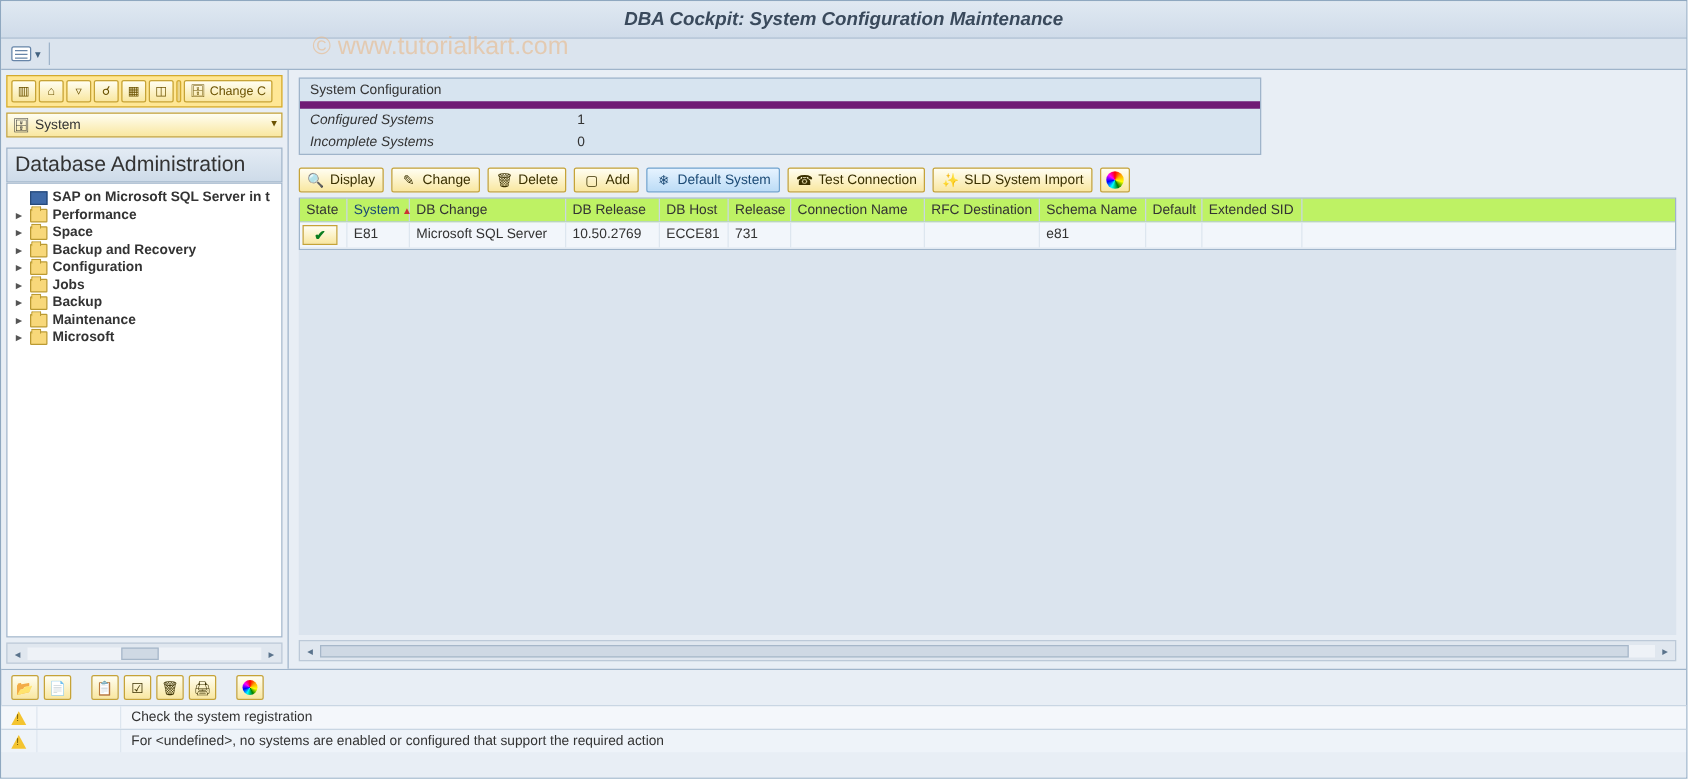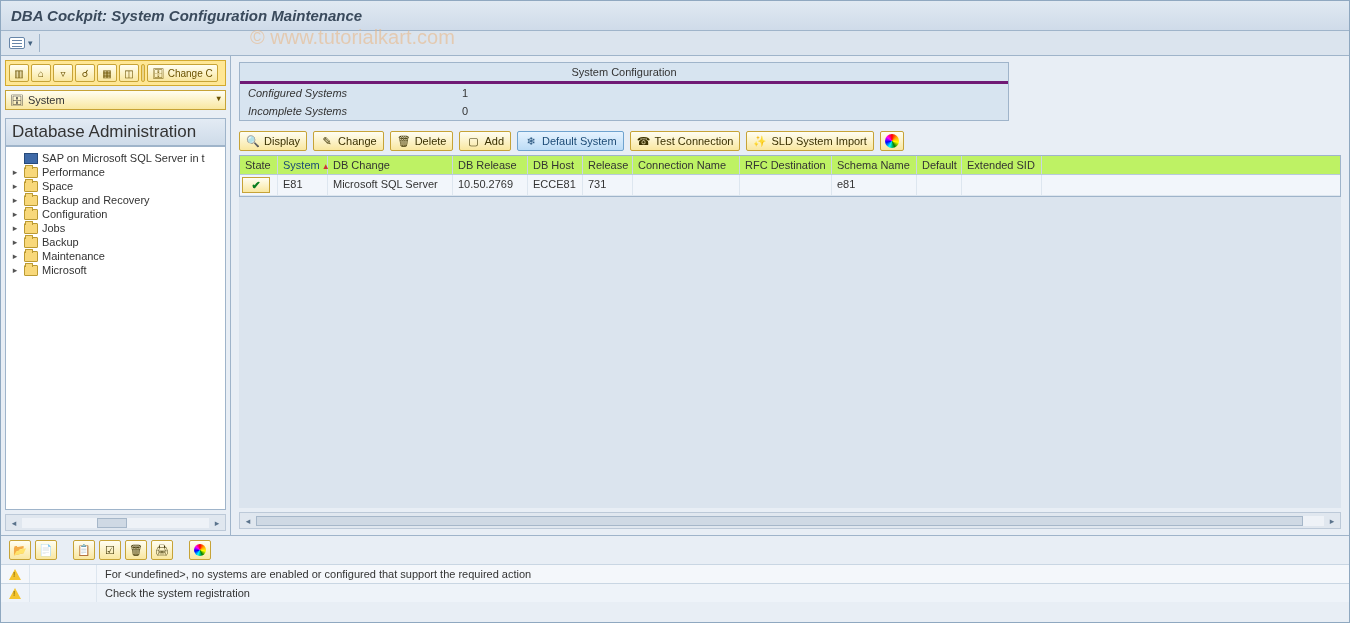--- a/index.html
+++ b/index.html
@@ -1,53 +1,53 @@
 <!DOCTYPE html>
 <html><head>
 <meta charset="utf-8">
 <style>
   * { box-sizing: border-box; margin: 0; padding: 0; font-family: Arial, Helvetica, sans-serif; }
   body { background: #e8eef5; font-size: 11px; color: #333; }
   .app { width: 1350px; height: 623px; border: 1px solid #8fa8c0; background: #e8eef5; display: flex; flex-direction: column; }
 
-  .title-bar { background: linear-gradient(#e0e9f2,#cfdbe9); border-bottom: 1px solid #9fb4ca; padding: 6px 10px; }
+  .title-bar { background: linear-gradient(#e0e9f2,#cfdbe9); border-bottom: 1px solid #9fb4ca; padding: 6px 10px; text-align: center; }
   .title-bar h1 { font-size: 15px; font-style: italic; font-weight: bold; color: #3a4a5c; }
 
   .menu-bar { background: #dbe4ee; border-bottom: 1px solid #9fb4ca; padding: 3px 8px; display:flex; align-items:center; }
   .menu-icon { width: 16px; height:12px; background:#fff; border:1px solid #6785a8; border-radius:2px; display:inline-block; }
   .menu-icon::before { content:""; display:block; width:10px; height:1px; background:#6785a8; margin:2px auto; box-shadow:0 3px 0 #6785a8, 0 6px 0 #6785a8;}
   .menu-expand { font-size:9px; margin-left:3px; color:#42617f;}
   .divider-v { width:1px; background:#9fb4ca; height:18px; margin:0 6px;}
 
   .watermark { position:absolute; top:26px; left:250px; font-size:20px; color:#e9b98a; opacity:.6; }
 
   .main-row { flex:1; display:flex; min-height:0; border-bottom:1px solid #9fb4ca;}
 
   .sidebar { width:230px; display:flex; flex-direction:column; border-right:1px solid #9fb4ca; background:#e8eef5; }
   .mini-tb { display:flex; flex-wrap:wrap; gap:2px; padding:3px; border:1px solid #d3aa2f; background:#ffe795; margin:4px;}
   .mini-btn { width:20px; height:18px; background:linear-gradient(#fffef2,#f9e7a0); border:1px solid #c6a337; border-radius:2px; display:flex; align-items:center;justify-content:center; font-size:10px; color:#6b5200; cursor:pointer;}
   .mini-btn.wide { width:auto; padding:0 4px; gap:3px;}
   .system-dd { margin:0 4px 4px; background:linear-gradient(#fffef2,#f9e7a0); border:1px solid #c6a337; height:20px; display:flex; align-items:center; padding:0 4px; gap:4px; position:relative;}
   .system-dd::after { content:"◂"; position:absolute; right:4px; top:3px; font-size:9px; color:#6b5200; transform:rotate(-90deg);}
   .panel-title { background:linear-gradient(#e3ebf4,#cedbe9); border:1px solid #9fb4ca; padding:3px 6px; margin:4px 4px 0; font-size:17px;}
-  .tree { flex:1; background:#fff; border:1px solid #9fb4ca; margin:0 4px 4px; padding:4px 2px; overflow:auto;}
+  .tree { flex:1; background:#fff; border:1px solid #9fb4ca; margin:0 4px 4px; padding:4px 2px; overflow:auto;font-weight:bold;}
   .tree-node { display:flex; align-items:center; gap:4px; padding:1px 2px; cursor:pointer;}
   .tree-toggle { width:10px; text-align:center; font-size:9px; color:#555;}
   .tree-node.leaf .tree-toggle { visibility:hidden;}
   .folder-icon { width:14px; height:11px; background:#f8d87a; border:1px solid #bb9a32; border-radius:1px; position:relative;}
   .folder-icon::before { content:""; position:absolute; top:-3px; left:0; width:6px; height:3px; background:#f8d87a; border:1px solid #bb9a32; border-bottom:none; border-radius:1px 1px 0 0;}
   .server-icon { width:14px; height:11px; background:#3f6aa8; border:1px solid #274a7a; display:inline-block;}
   .hscroll { height:17px; background:#e0e7ef; border:1px solid #bcc9d8; margin:0 4px 4px; display:flex; align-items:center;}
   .hscroll .arrow { width:16px; text-align:center; font-size:9px; color:#5a738c; cursor:pointer;}
   .hscroll .track { flex:1; height:10px; background:#eef2f7; position:relative;}
   .hscroll .thumb { position:absolute; left:40%; width:30px; height:10px; background:#cfd9e4; border:1px solid #a6b7c9;}
 
   .content { flex:1; display:flex; flex-direction:column; min-width:0; }
   .cfg-box { margin:6px 8px; border:1px solid #9fb4ca; background:#d7e4f0; width:770px; }
-  .cfg-title { padding:3px 8px; border-bottom:3px solid #701a75;text-align:center; }
+  .cfg-title { padding:3px 8px; border-bottom:6px solid #701a75; }
   .cfg-row { display:flex; padding:3px 8px; }
   .cfg-row .lbl { width:180px;font-style:italic; }
   .cfg-row .val { width:40px; text-align:right; }
 
   .toolbar { display:flex; gap:6px; padding:4px 8px; flex-wrap:wrap;}
   .btn { display:inline-flex; align-items:center; gap:4px; height:20px; padding:0 6px; background:linear-gradient(#fffef2,#f9e7a0); border:1px solid #c6a337; border-radius:2px; color:#3a3000; cursor:pointer; font-size:11px;}
   .btn .ic { width:14px; height:14px; display:inline-flex; align-items:center; justify-content:center; font-size:11px;}
   .btn-blue { background:linear-gradient(#e6f3ff,#bcdcf6); border-color:#6fa3cf; color:#1b4a75;}
   .btn.icon-only{ padding:0 4px; }
   .grid { margin:0 8px; border:1px solid #9fb4ca; background:#eef3f9; min-height:20px;}
@@ -285,26 +285,26 @@
       <span class="btn">
           <span class="ic" style="background:conic-gradient(red,orange,yellow,green,cyan,blue,magenta,red);border-radius:50%;width:12px;height:12px;"></span>
         </span>
     </div>
     <div class="log-rows">
       <div class="log-row">
         <span class="sev">
             <span class="tri"></span>
           </span>
         <span class="type-col"></span>
-        <span class="msg">For &lt;undefined&gt;, no systems are enabled or configured that support the required action</span>
+        <span class="msg">Check the system registration</span>
       </div>
       <div class="log-row">
         <span class="sev">
             <span class="tri"></span>
           </span>
         <span class="type-col"></span>
-        <span class="msg">Check the system registration</span>
+        <span class="msg">For &lt;undefined&gt;, no systems are enabled or configured that support the required action</span>
       </div>
     </div>
   </div>
 
   <div class="footer-pad"></div>
 </div>
 
 </body></html>

